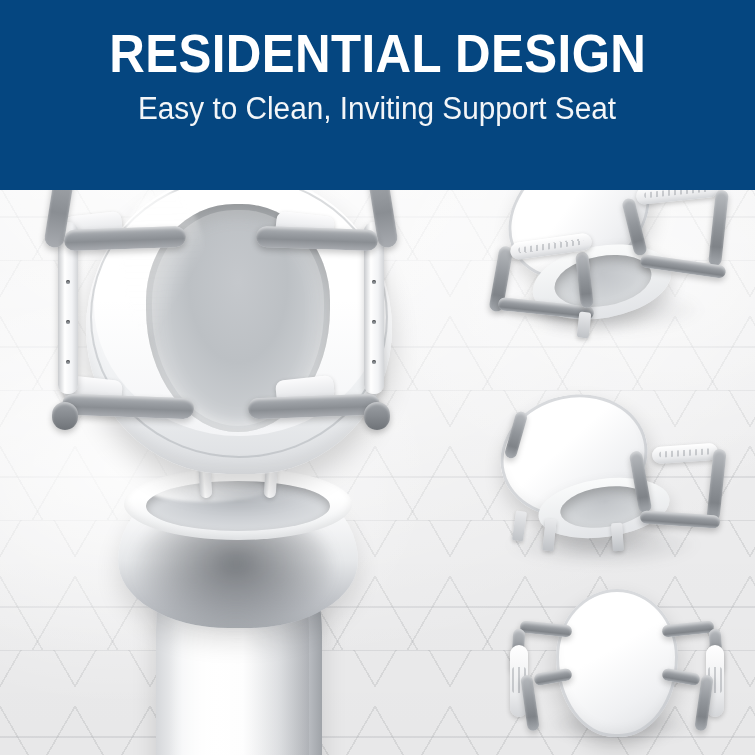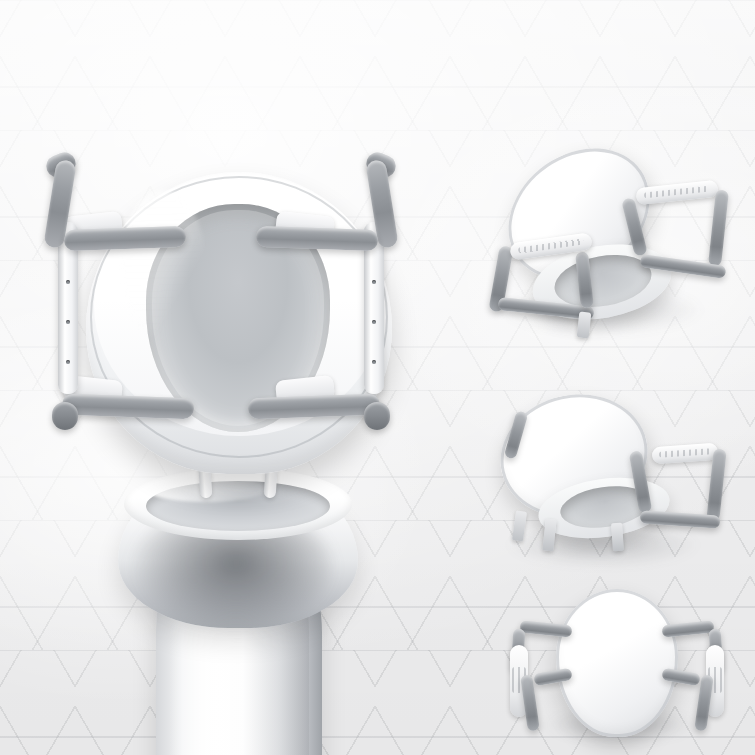--- a/index.html
+++ b/index.html
@@ -255,20 +255,24 @@
   }
 </style>
 </head>
 <body>
 
 <div id="stage">
 
   <div class="tilewall"></div>
   <div class="tilesheen"></div>
 
+  <div class="header">
+    <div class="title">RESIDENTIAL DESIGN</div>
+    <div class="subtitle">Easy to Clean, Inviting Support Seat</div>
+  </div>
 
   <div class="main-product">
 
     <div class="ped-shadow"></div>
     <div class="ped"></div>
 
     <div class="bowl"></div>
     <div class="bowl-shade"></div>
     <div class="bowl-rim"></div>
     <div class="bowl-inner"></div>

